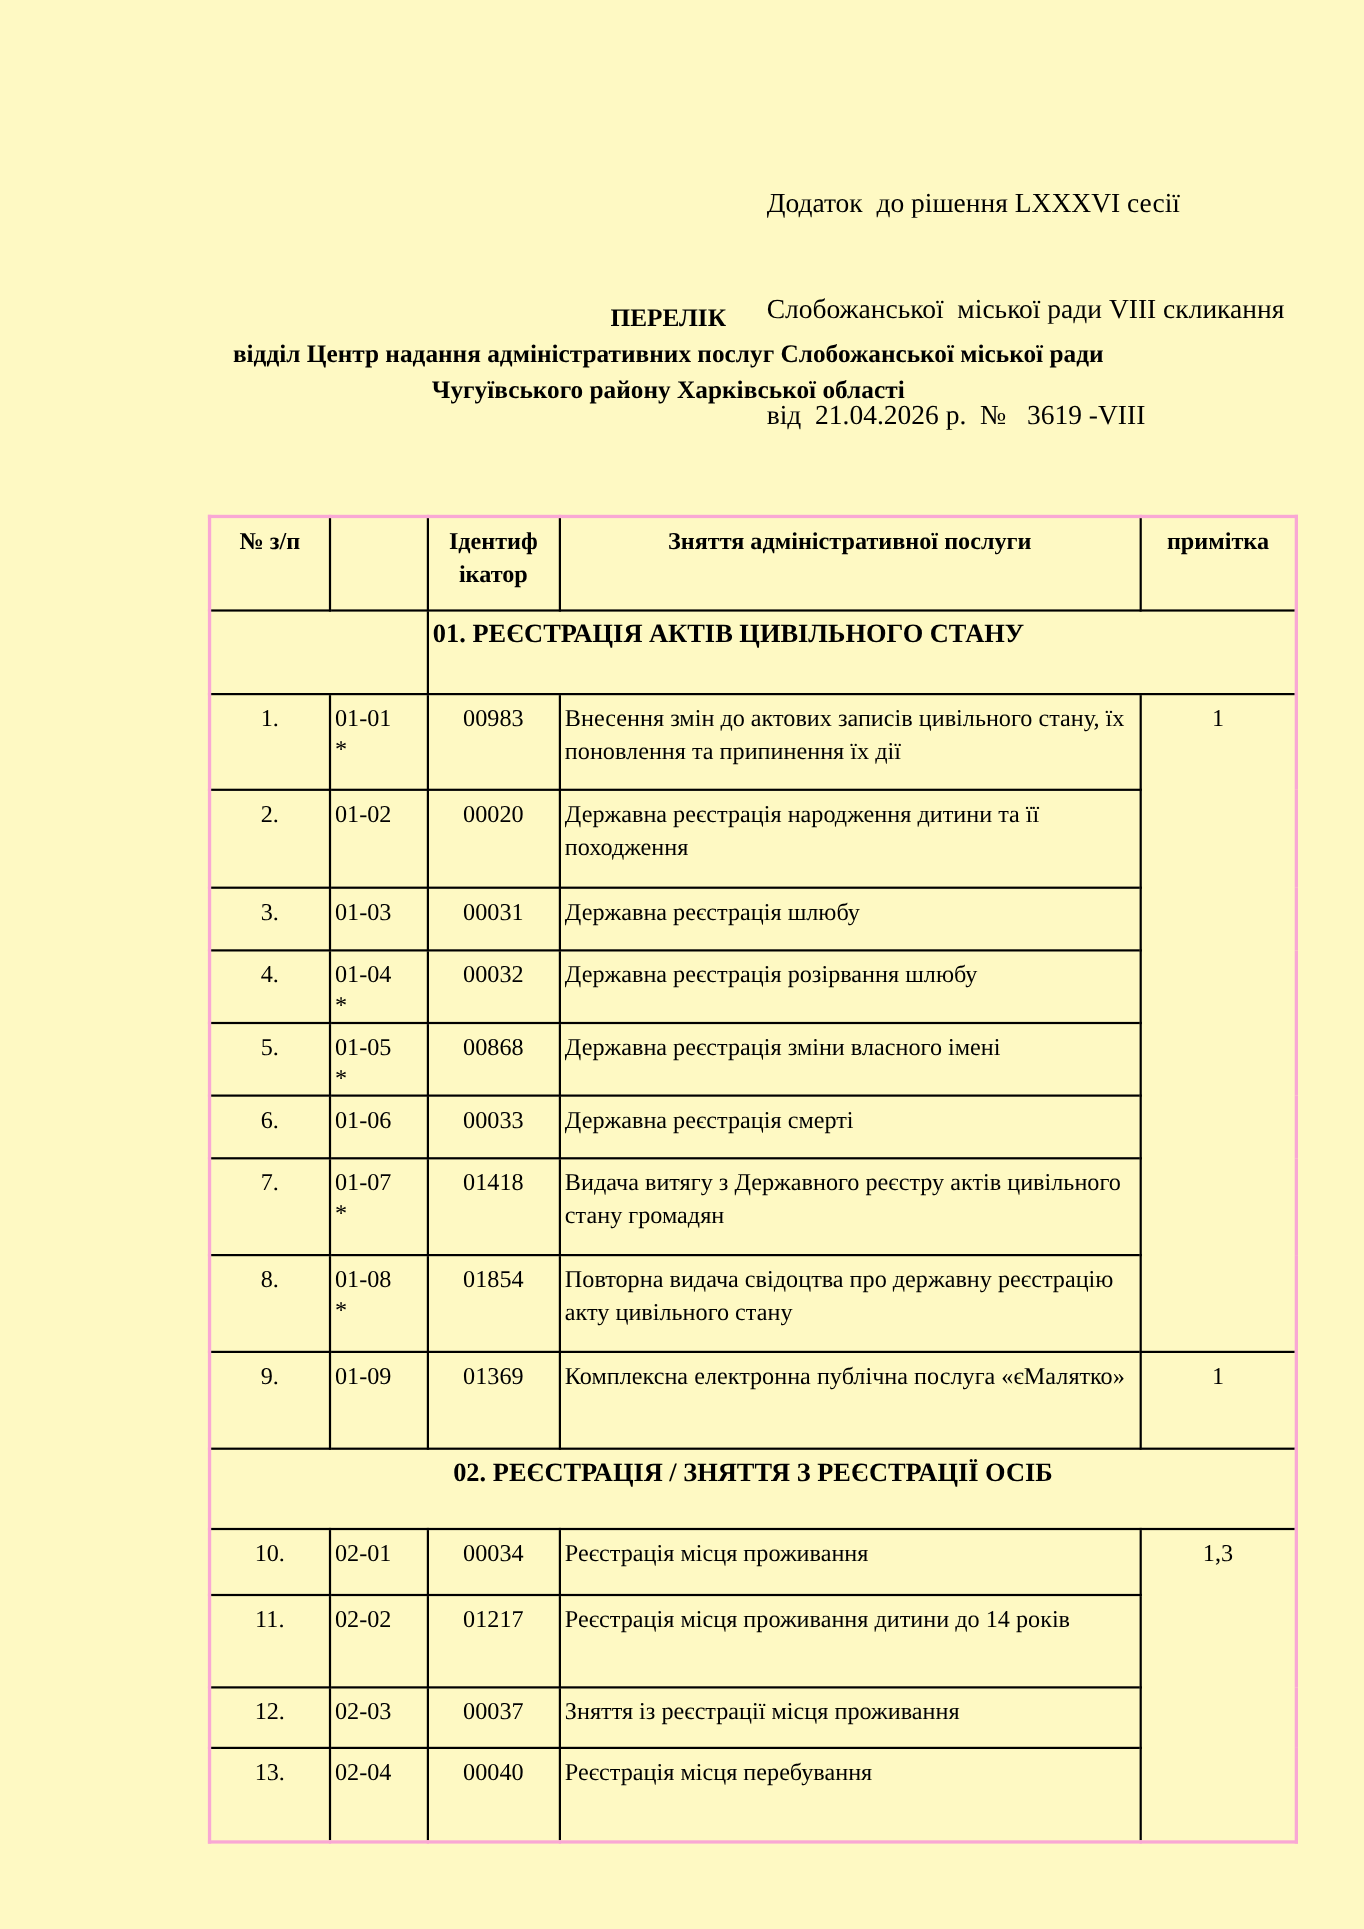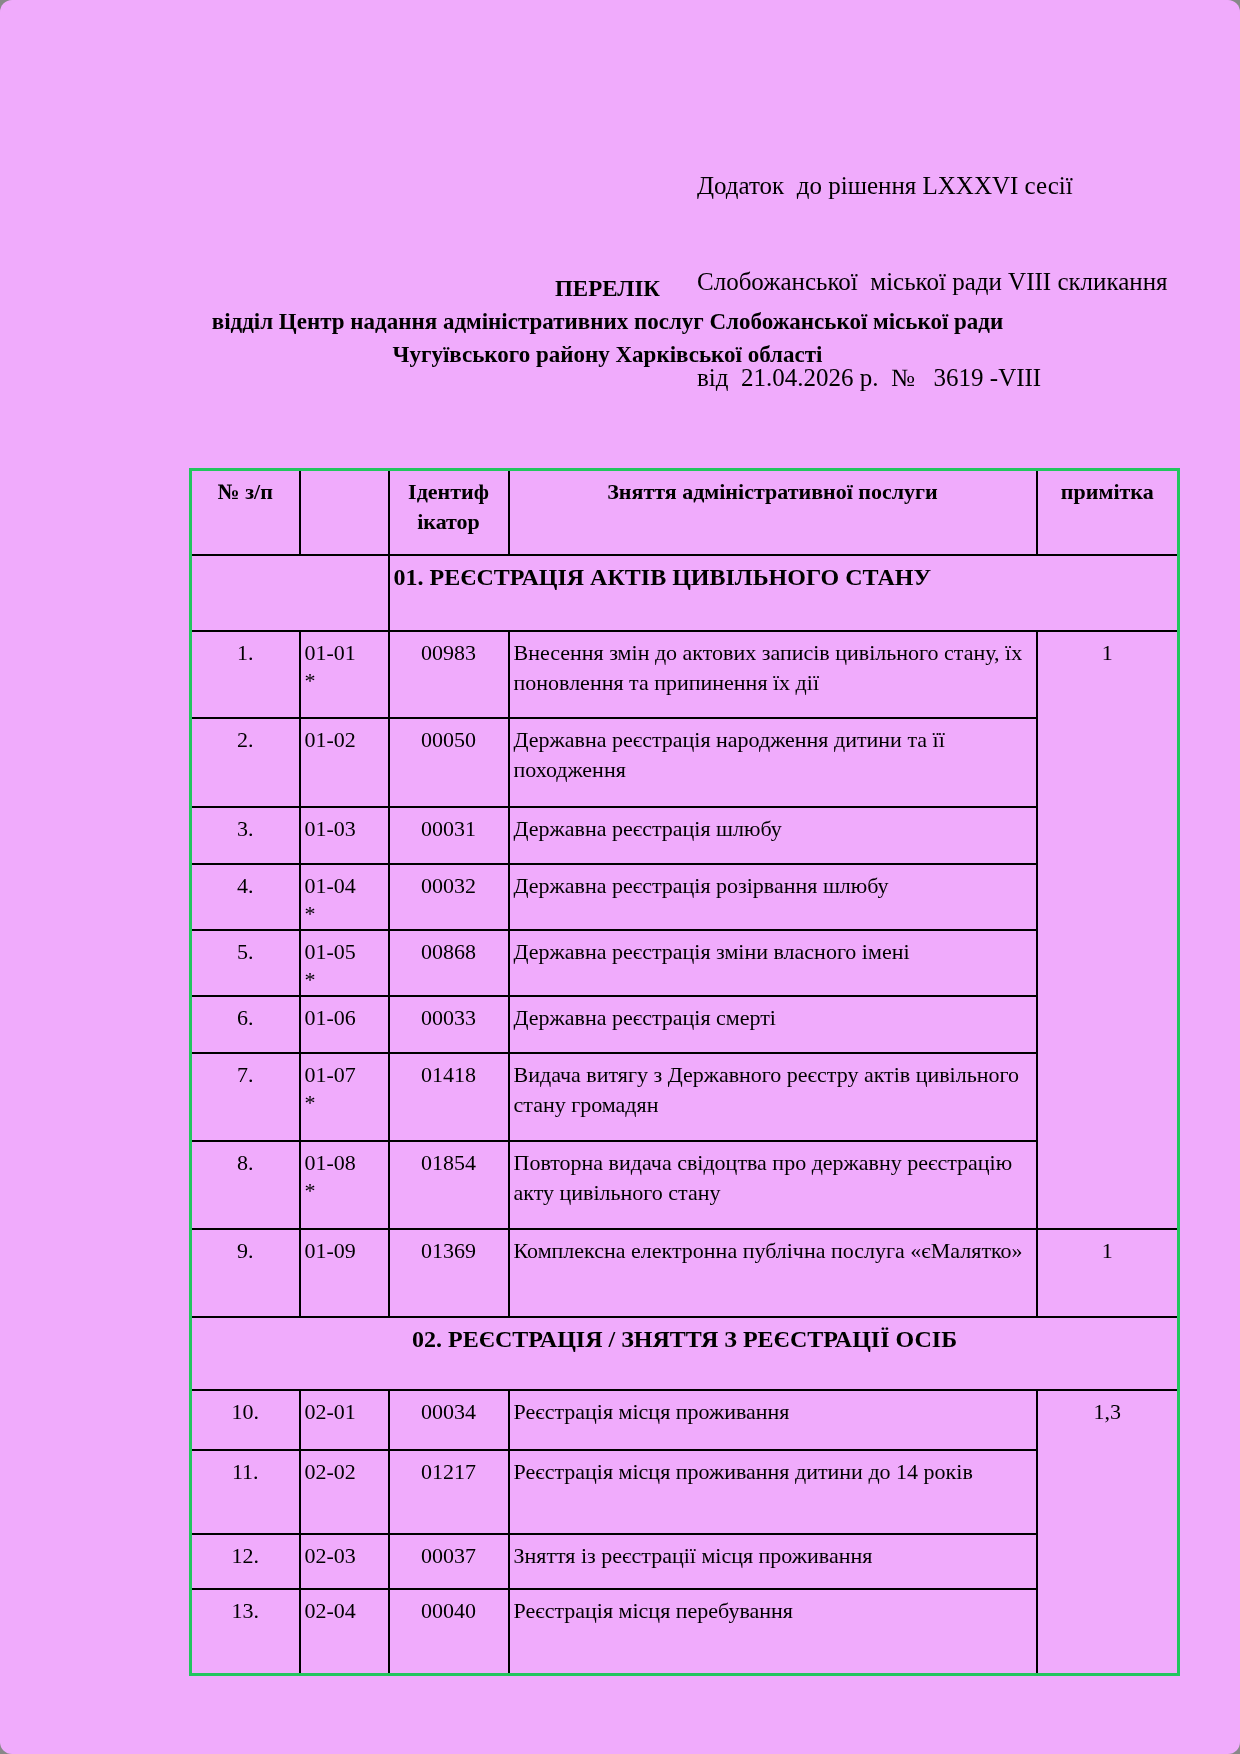--- a/index.html
+++ b/index.html
@@ -1,43 +1,42 @@
 <!DOCTYPE html>
 <html lang="uk"><head>
 <meta charset="utf-8">
 <style>
   html,body{margin:0;padding:0;background:#888;}
   .page{
     position:relative;
     width:1240px;height:1754px;
-    background:#f0abfc;
+    background:#fef9c3;
     font-family:"Liberation Serif","DejaVu Serif",serif;
     color:#000;
     overflow:hidden;
-    border-radius:12px;
   }
   .doc-header{
     position:absolute;left:697px;top:106px;
     font-size:25px;line-height:32px;
     white-space:pre-wrap;
   }
   .title-block{
     position:absolute;left:150px;top:272px;width:915px;
     text-align:center;font-weight:bold;
     font-size:23px;line-height:33px;
   }
   .title-line{white-space:pre-wrap;}
   table.services{
     position:absolute;left:189px;top:468px;
     width:988px;
     border-collapse:collapse;
     table-layout:fixed;
     font-size:22px;line-height:30px;
   }
-  table.services{border:3px solid #22c55e;}
+  table.services{border:3px solid #f9a8d4;}
   table.services td{
     border:2px solid #000;
     vertical-align:top;
     padding:6px 4px 2px 4px;
     overflow:hidden;
   }
   td.c-num{text-align:center;}
   td.c-code{text-align:left;padding-left:10px;}
   td.c-id{text-align:center;margin-left:38px;}
   td.c-name{text-align:left;padding-left:12px;padding-right:8px;}
@@ -92,21 +91,21 @@
         <td class="c-num">1.</td>
         <td class="c-code"><span>01-01</span><span class="star">*</span></td>
         <td class="c-id">00983</td>
         <td class="c-name">Внесення змін до актових записів цивільного стану, їх поновлення та припинення їх дії</td>
         <td class="c-note" rowspan="8">1</td>
       </tr>
 
       <tr style="height:89px">
         <td class="c-num">2.</td>
         <td class="c-code"><span>01-02</span></td>
-        <td class="c-id">00050</td>
+        <td class="c-id">00020</td>
         <td class="c-name">Державна реєстрація народження дитини та її походження</td>
       </tr>
 
       <tr style="height:57px">
         <td class="c-num">3.</td>
         <td class="c-code"><span>01-03</span></td>
         <td class="c-id">00031</td>
         <td class="c-name">Державна реєстрація шлюбу</td>
       </tr>
 

